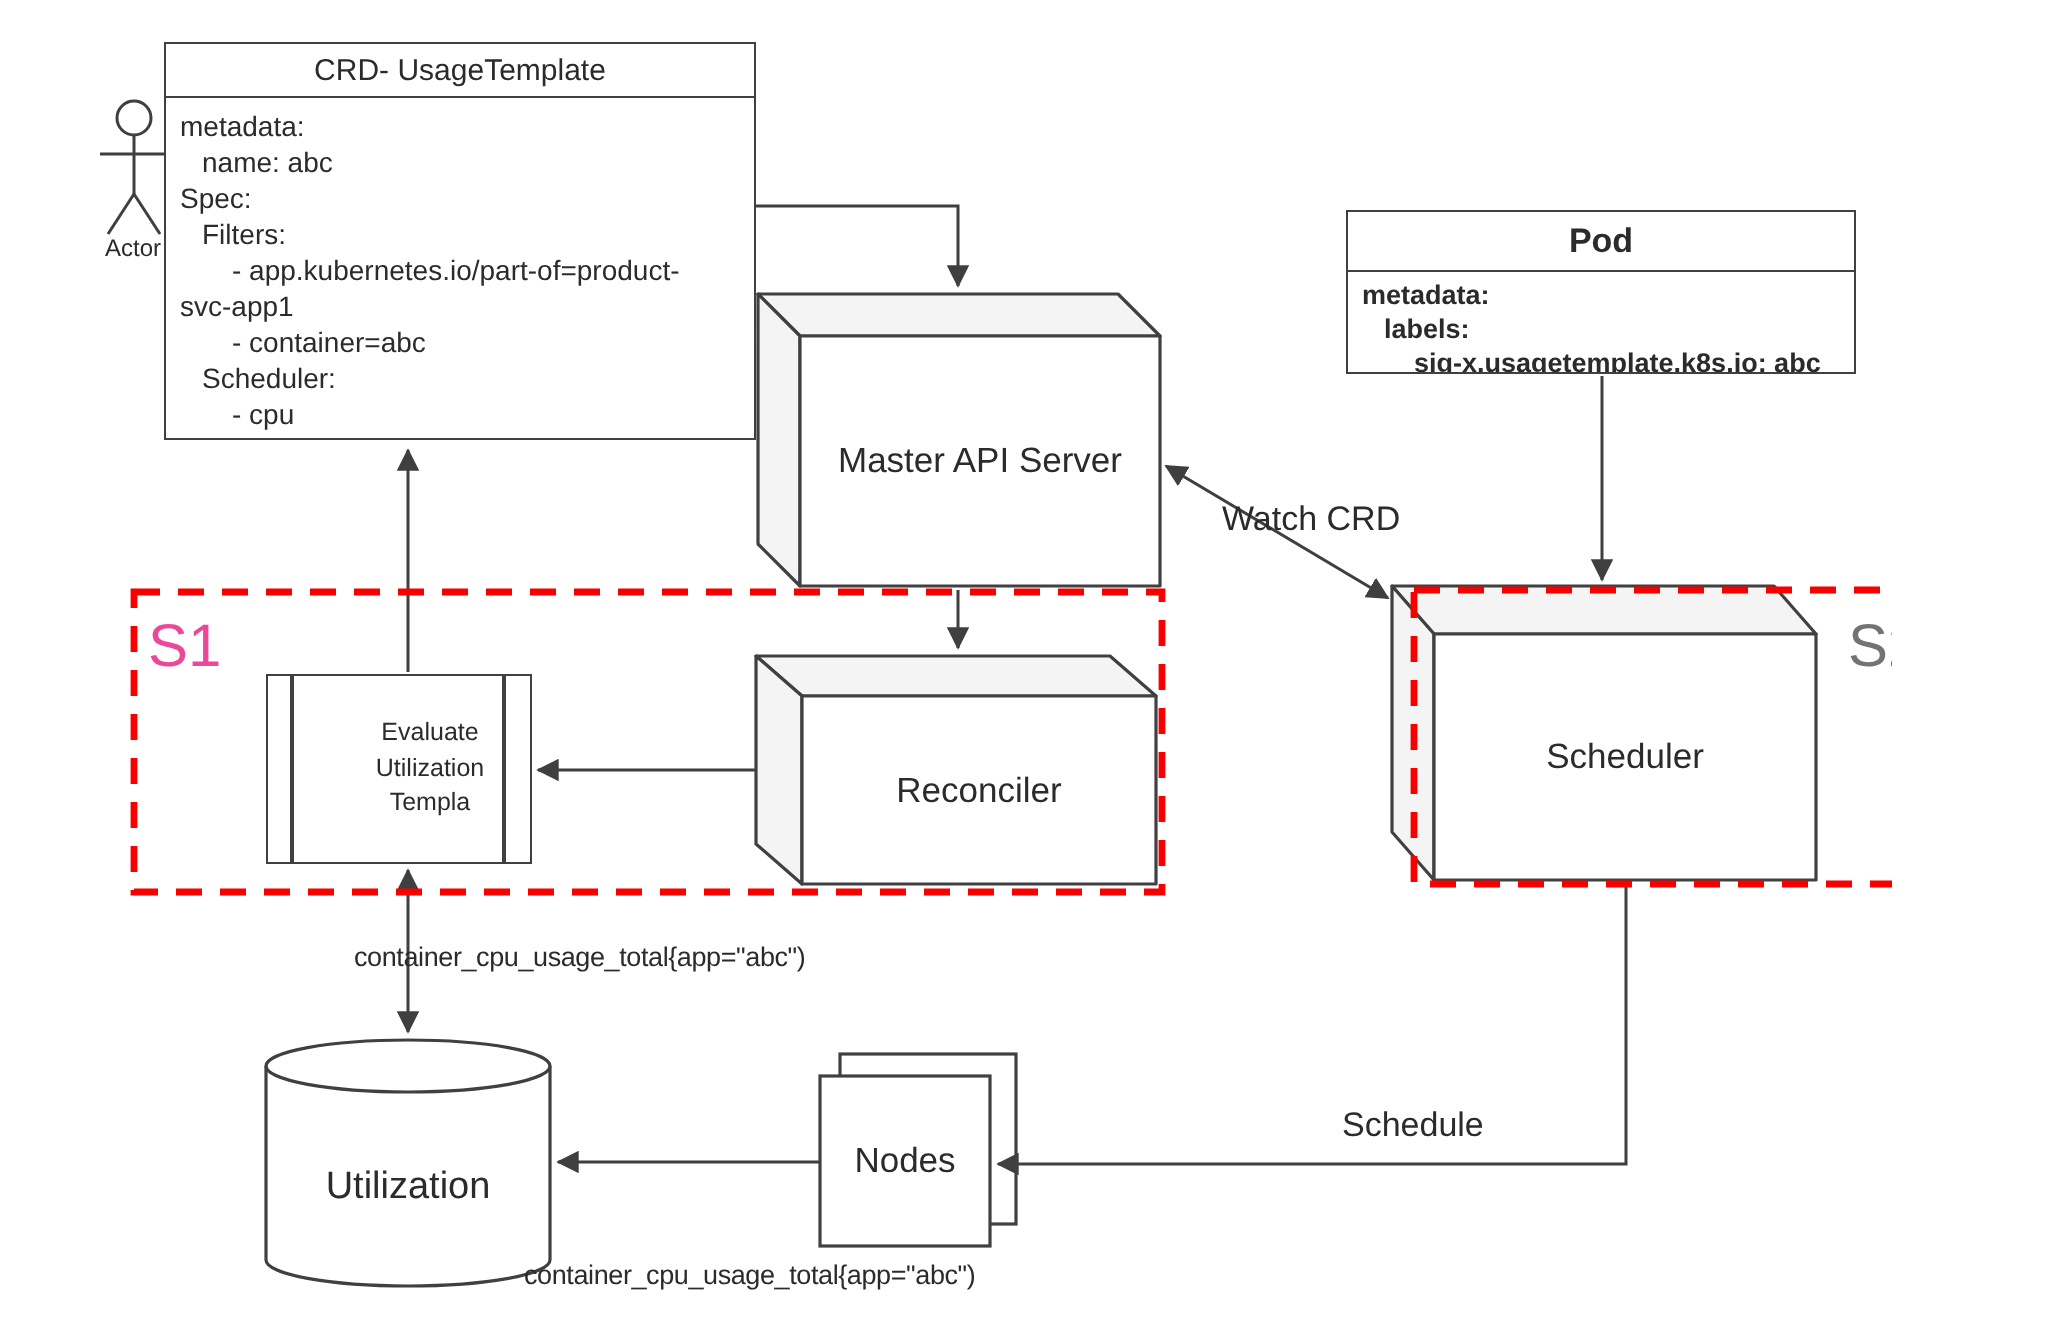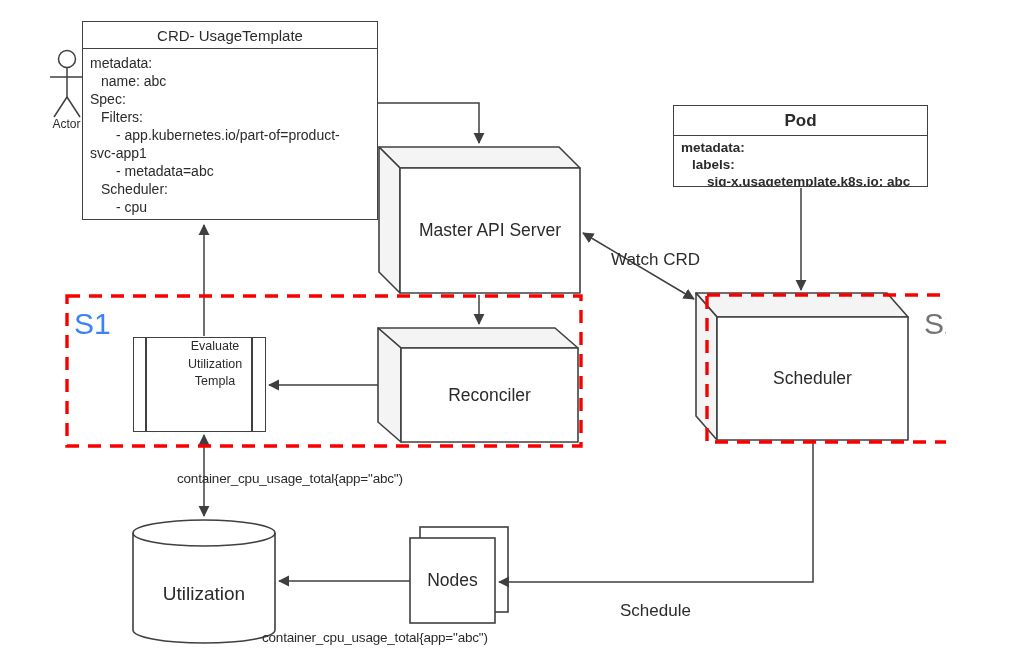--- a/index.html
+++ b/index.html
@@ -27,21 +27,21 @@
 
   
   .cube-label {
     display:flex; align-items:center; justify-content:center;
     font-size:17.5px; pointer-events:none;
   }
 
   
   .process-box {
     position:absolute; z-index:2; border:1.6px solid #404040; background:#ffffff;
-    display:flex; justify-content:center; text-align:center;
+    display:flex; align-items:center; justify-content:center; text-align:center;
     font-size:12.5px; line-height:17.5px;padding-left:31px;
   }
   .process-box .vbar { position:absolute; top:0; bottom:0; width:1.6px; background:#404040; }
   .process-box .vbar.l { left:11px; }
   .process-box .vbar.r { right:12px; }
 
   .freelabel { position:absolute; z-index:3; white-space:nowrap; }
   .lbl-17 { font-size:17px; }
   .lbl-query { font-size:13.5px; letter-spacing:-0.2px; }
   .group-tag { position:absolute; z-index:3; font-size:30px; line-height:30px; }
@@ -115,21 +115,21 @@
 
   <div class="umlbox crd-box" style="left:82px; top:21px; width:296px; height:199px;">
     <div class="title">CRD- UsageTemplate</div>
     <div class="bbody">
       <div class="ind0">metadata:</div>
       <div class="ind1">name: abc</div>
       <div class="ind0">Spec:</div>
       <div class="ind1">Filters:</div>
       <div class="ind2">- app.kubernetes.io/part-of=product-</div>
       <div class="ind0">svc-app1</div>
-      <div class="ind2">- metadata=abc</div>
+      <div class="ind2">- container=abc</div>
       <div class="ind1">Scheduler:</div>
       <div class="ind2">- cpu</div>
     </div>
   </div>
 
   <div class="abs actor-label" style="left:40px; top:117px; width:53px;">Actor</div>
 
   <div class="umlbox pod-box" style="left:673px; top:105px; width:255px; height:82px;font-weight:bold;">
     <div class="title">Pod</div>
     <div class="bbody">
@@ -146,24 +146,24 @@
   <div class="process-box" style="left:133px; top:337px; width:133px; height:95px;">
     <div class="vbar l"></div>
     <div class="vbar r"></div>
     <div>
       <div>Evaluate</div>
       <div>Utilization</div>
       <div>Templa</div>
     </div>
   </div>
 
-  <div class="group-tag" style="left:74px; top:309px; color:#3b82f6;">S1</div>
+  <div class="group-tag" style="left:74px; top:309px; color:#ec4899;">S1</div>
   <div class="group-tag" style="left:924px; top:309px; color:#737373;">S2</div>
 
   <div class="freelabel lbl-17" style="left:611px; top:250px;">Watch CRD</div>
-  <div class="freelabel lbl-17" style="left:620px; top:553px; width:110px;margin-top:48px;">Schedule</div>
+  <div class="freelabel lbl-17" style="left:671px; top:553px; width:110px;">Schedule</div>
   <div class="freelabel lbl-query" style="left:177px; top:471px;">container_cpu_usage_total{app="abc")</div>
   <div class="freelabel lbl-query" style="left:262px; top:630px;">container_cpu_usage_total{app="abc")</div>
 
   <div class="abs tsdb-label" style="left:133px; top:583px; width:142px;">Utilization</div>
   <div class="abs nodes-label" style="left:410px; top:570px; width:85px;">Nodes</div>
 
 </div>
 
 </body></html>

